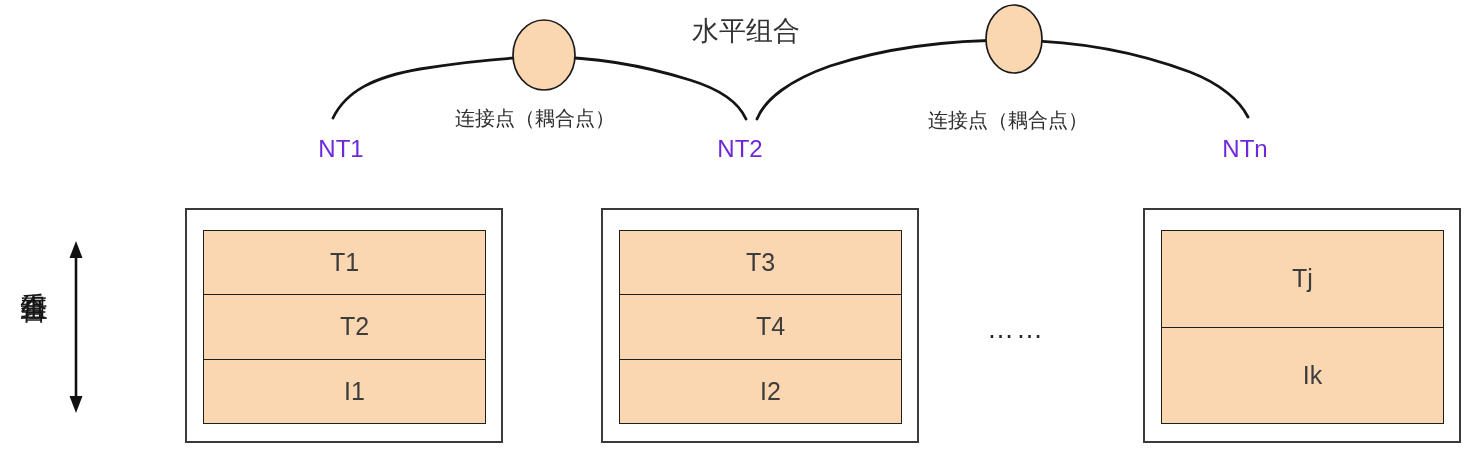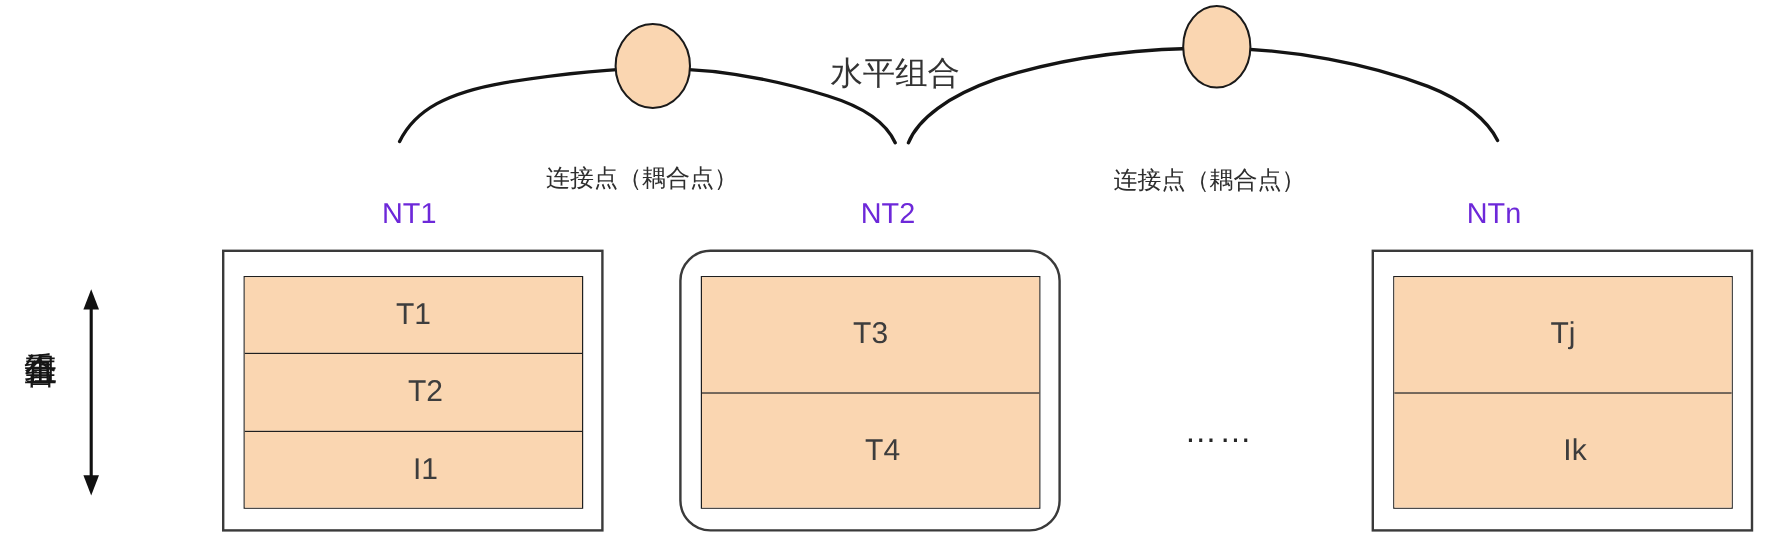--- a/index.html
+++ b/index.html
@@ -20,21 +20,20 @@
     left: 0;
     top: 0;
     width: 1484px;
     height: 458px;
   }
   .lbl {
     position: absolute;
     transform: translateX(-50%);
     white-space: nowrap;
     color: #3f3f3f;
-    margin-top: 30px;
   }
   .title-lbl   { font-size: 27px; color: #333333; }
   .conn-lbl    { font-size: 20px; color: #2e2e2e; }
   .node-lbl    { font-size: 24px; color: #6d28d9; }
   .ellipsis-lbl{
     font-size: 27px;
     color: #262626;
     letter-spacing: 2px;
     line-height: 1;
   }
@@ -117,24 +116,25 @@
   <div class="lbl ellipsis-lbl" style="left:1016px; top:316px;">……</div>
 
   <div class="stack-box" style="left:185px;">
     <div class="stack-inner">
       <div class="stack-row">T1</div>
       <div class="stack-row">T2</div>
       <div class="stack-row">I1</div>
     </div>
   </div>
 
-  <div class="stack-box" style="left:566px;border-radius:26px;">
+  <div class="stack-box" style="left:601px;">
     <div class="stack-inner">
       <div class="stack-row">T3</div>
       <div class="stack-row">T4</div>
+      <div class="stack-row">I2</div>
     </div>
   </div>
 
   <div class="stack-box" style="left:1143px;">
     <div class="stack-inner">
       <div class="stack-row">Tj</div>
       <div class="stack-row">Ik</div>
     </div>
   </div>
 

